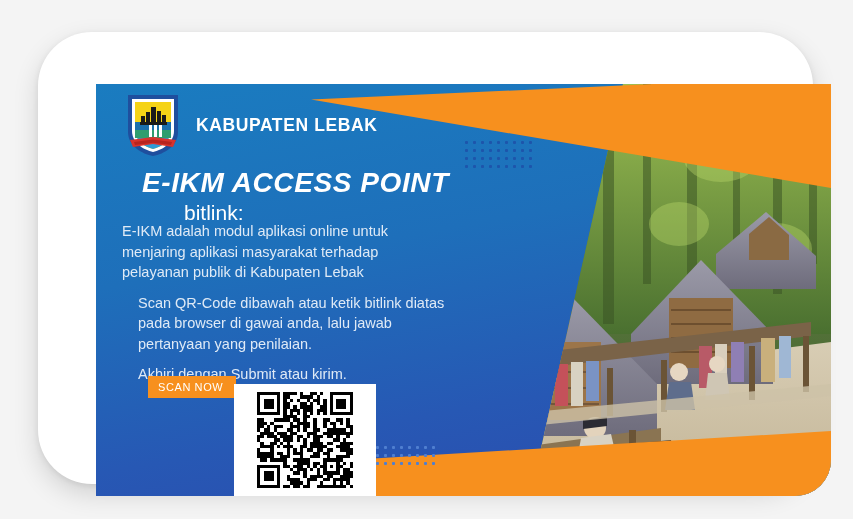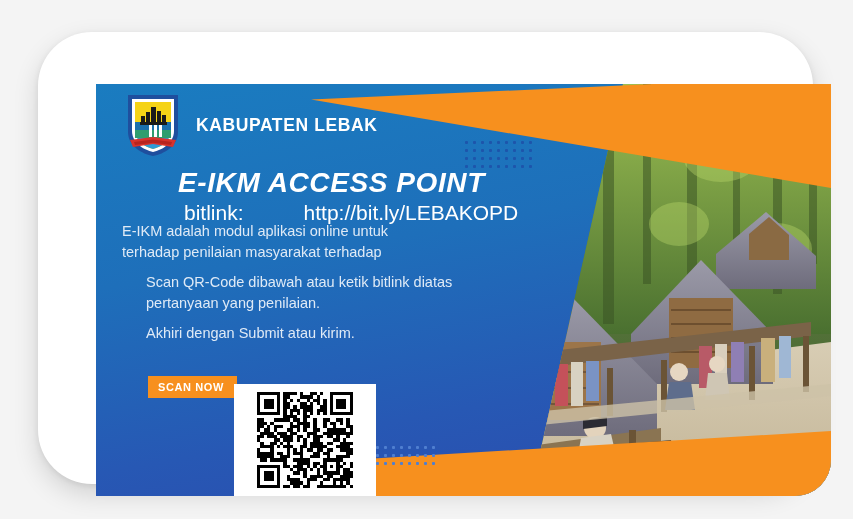--- a/index.html
+++ b/index.html
@@ -60,43 +60,43 @@
   .crest { width:58px; height:66px; }
   .crest svg { display:block; }
   .kab {
     color:#ffffff; font-size:17.5px; font-weight:bold;
     letter-spacing:0.6px; white-space:nowrap;
   }
 
   .title {
     position:absolute; left:46px; top:83px;
     color:#ffffff; font-size:28px; font-weight:bold;
-    font-style:italic; letter-spacing:0.6px; white-space:nowrap;margin-left:36px;
+    font-style:italic; letter-spacing:0.6px; white-space:nowrap;
   }
 
   .bitlink-row {
     position:absolute; left:88px; top:117px;
     display:flex; gap:60px; align-items:baseline;
     color:#ffffff; font-size:21px; white-space:nowrap;justify-content:flex-end;
   }
 
   .body-text {
     position:absolute; left:26px; top:137px;
     width:450px;
     color:#dfeaf6; font-size:14.5px; line-height:1.42;
   }
-  .body-text .indent { margin-left:24px; }
+  .body-text .indent { margin-left:16px; }
   .body-text p { margin:0; }
   .body-text .gap { margin-top:10px; }
 
   
   .scan-badge {
     position:absolute; left:52px; top:292px;
     background:#f7901e; color:#ffffff;
-    font-size:11px; font-weight:bold; letter-spacing:0.6px;
+    font-size:11px; font-weight:normal; letter-spacing:0.6px;
     padding:5px 13px 5px 10px;
   }
 
   
   .qr-wrap {
     position:absolute; left:138px; top:300px;
     width:142px; height:112px;
     background:#ffffff; padding:8px;
   }
   .qr-wrap svg { display:block; width:100%; height:100%; }
@@ -307,27 +307,28 @@
             <path d="M10 50 L29 47.5 L48 50 L47 53 L29 50.7 L11 53 Z" fill="#b8241f"></path>
           </svg>
         </div>
         <div class="kab">KABUPATEN LEBAK</div>
       </div>
 
       <div class="title">E-IKM ACCESS POINT</div>
 
       <div class="bitlink-row">
         <span>bitlink:</span>
-        <span>http://bit.ly/LEBAKOPD</span>
       </div>
 
       <div class="body-text">
         <p>E-IKM adalah modul aplikasi online untuk</p>
-        <p>terhadap penilaian masyarakat terhadap</p>
+        <p>menjaring aplikasi masyarakat terhadap</p>
+        <p>pelayanan publik di Kabupaten Lebak</p>
         <p class="indent gap">Scan QR-Code dibawah atau ketik bitlink diatas</p>
+        <p class="indent">pada browser di gawai anda, lalu jawab</p>
         <p class="indent">pertanyaan yang penilaian.</p>
         <p class="indent gap">Akhiri dengan Submit atau kirim.</p>
       </div>
 
       <div class="scan-badge">SCAN NOW</div>
 
       <div class="qr-wrap">
         <svg id="qr-svg" viewBox="0 0 29 29" shape-rendering="crispEdges" aria-hidden="true">
           <rect width="29" height="29" fill="#ffffff"></rect>
           <g id="qr-cells" fill="#000000">

